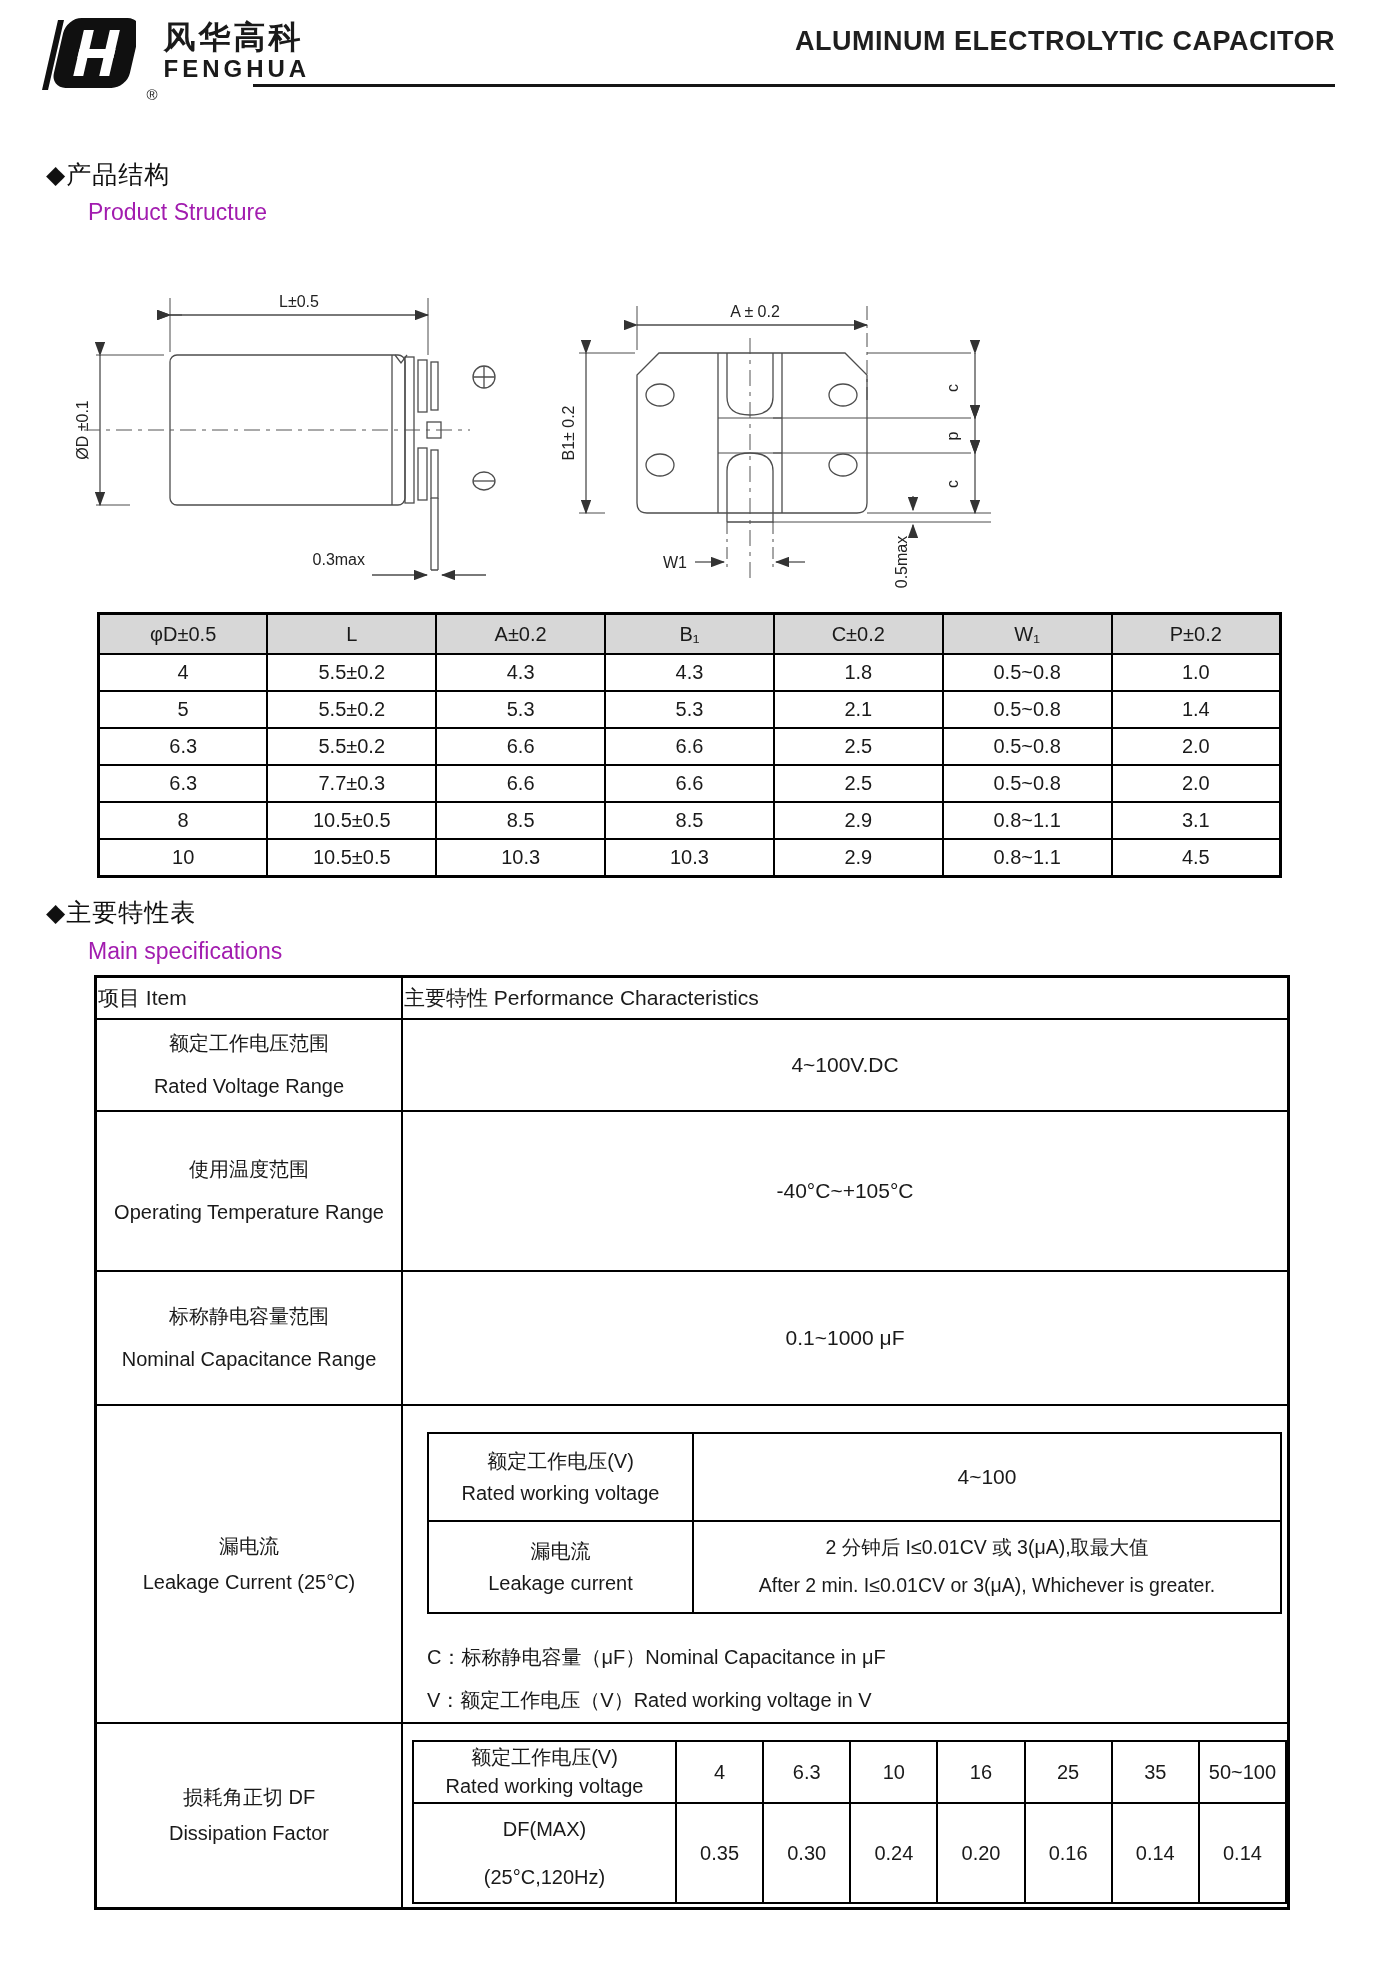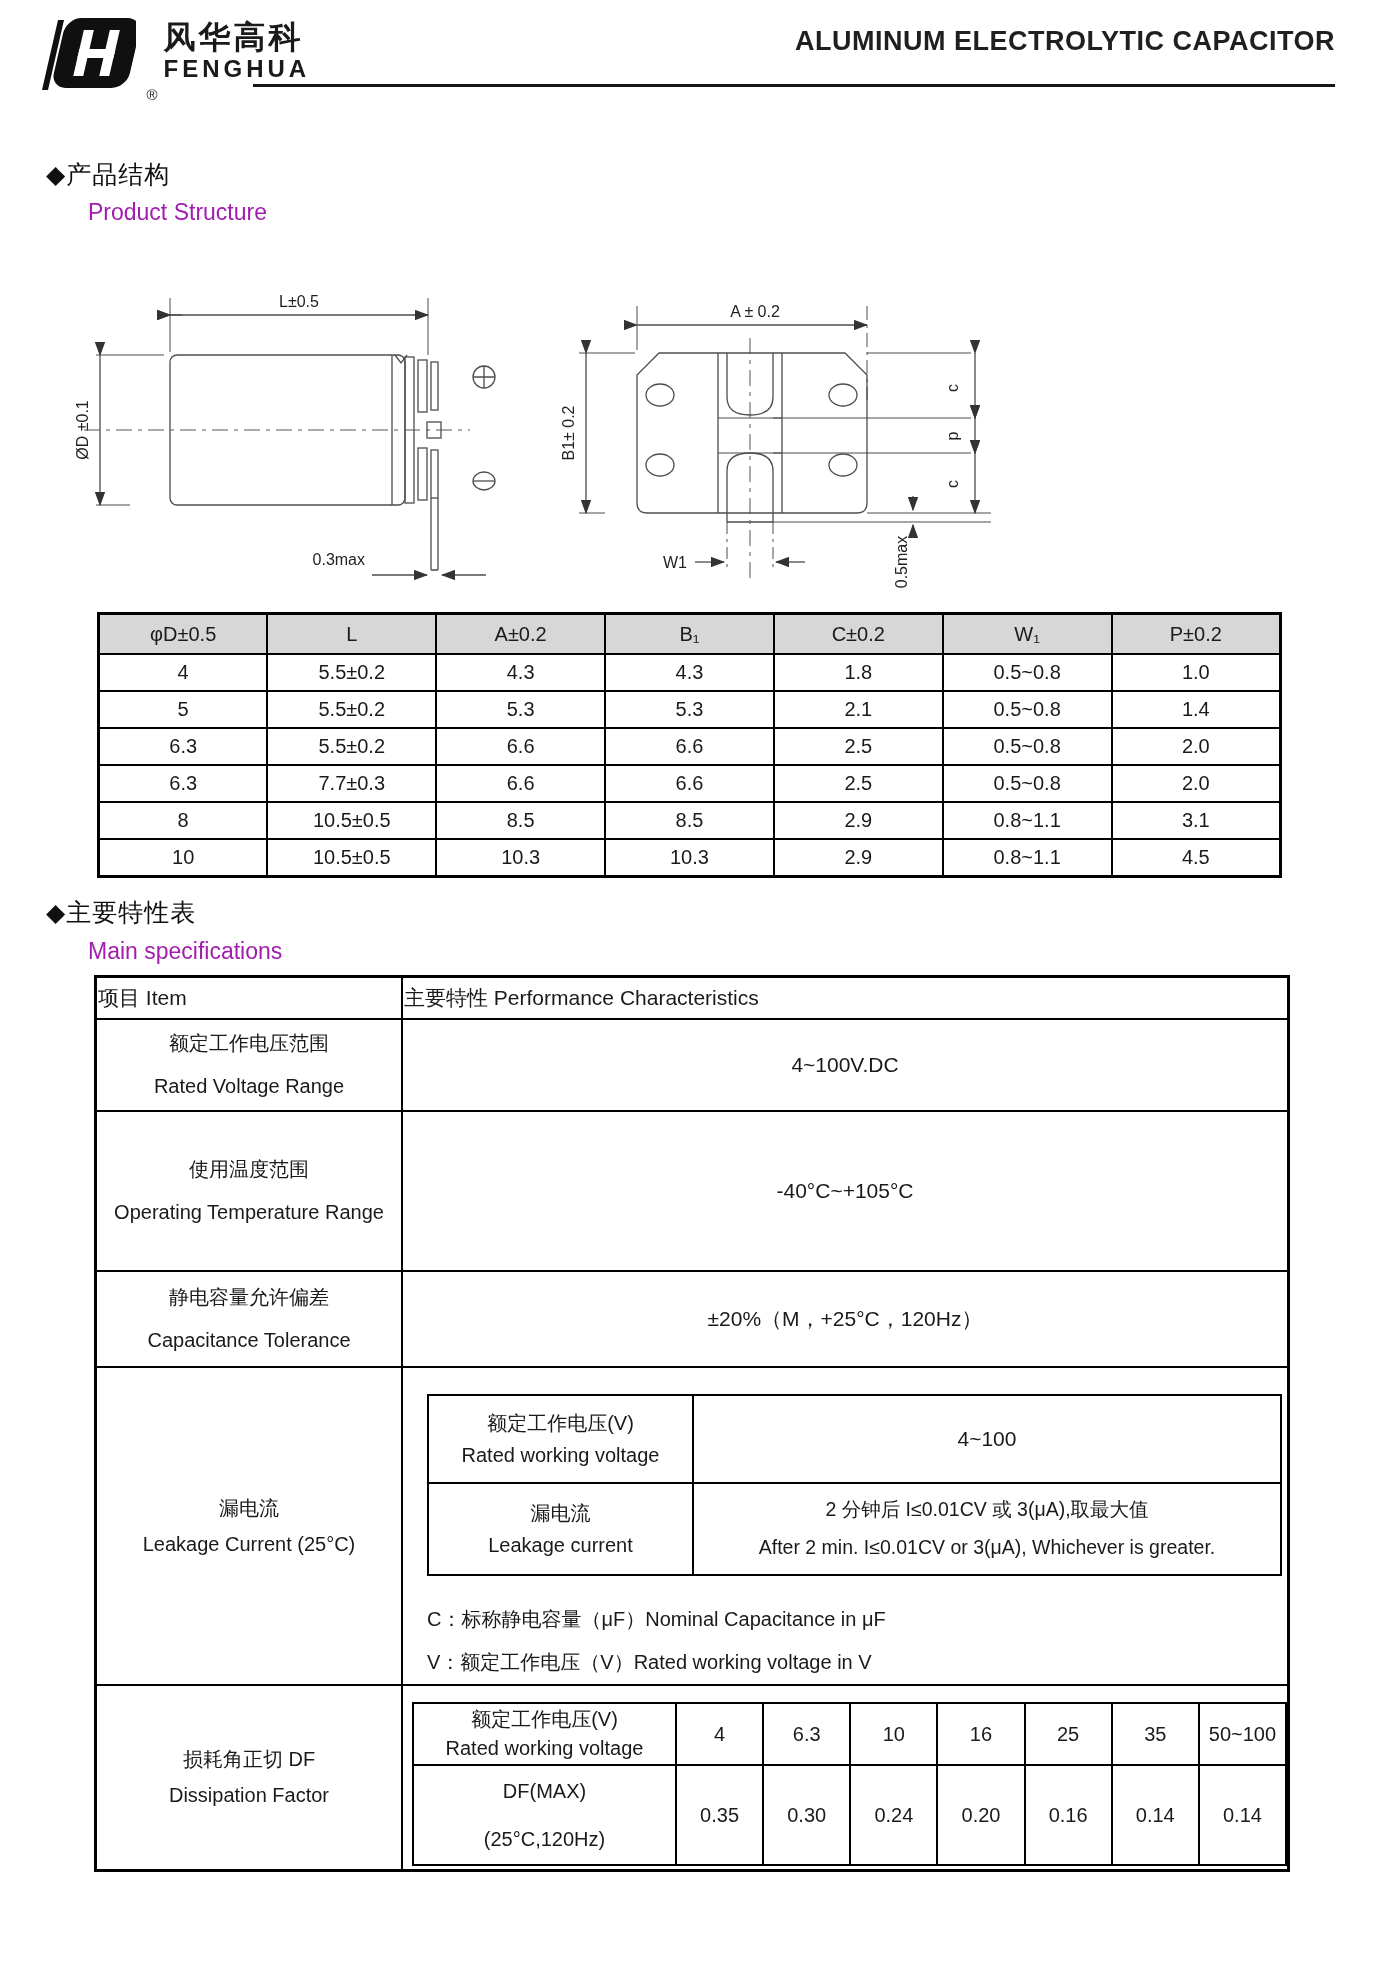--- a/index.html
+++ b/index.html
@@ -291,28 +291,28 @@
     </tr>
 
     <tr class="row-r2">
       <td class="col-item item-cell">
         <div>使用温度范围</div>
         <div>Operating Temperature Range</div>
       </td>
       <td class="val-cell">-40°C~+105°C</td>
     </tr>
 
-
-    <tr class="row-r4">
+    <tr class="row-r3">
       <td class="col-item item-cell">
-        <div>静电容量允许偏差</div>
-        <div>Capacitance Tolerance</div>
-      </td>
-      <td class="val-cell">±20%（M，+25°C，120Hz）</td>
-    </tr>
+        <div>标称静电容量范围</div>
+        <div>Nominal Capacitance Range</div>
+      </td>
+      <td class="val-cell">0.1~1000 μF</td>
+    </tr>
+
 
     <tr class="row-leak">
       <td class="col-item item-cell tight">
         <div>漏电流</div>
         <div>Leakage Current (25°C)</div>
       </td>
       <td class="leak-wrap">
         <table class="inner-table">
           <tbody>
             <tr class="ir1">

